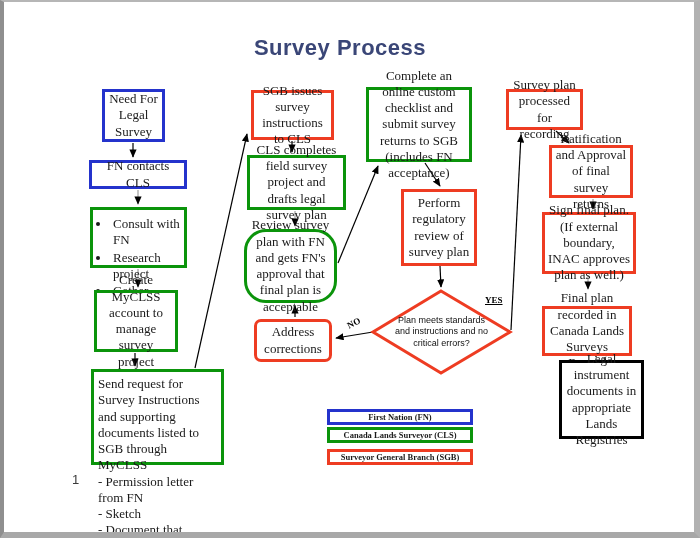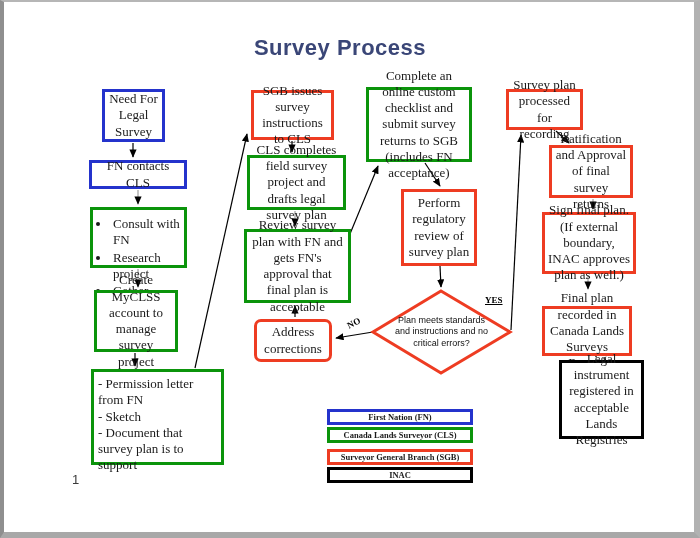--- a/index.html
+++ b/index.html
@@ -21,21 +21,21 @@
   .n-need{left:98px;top:87px;width:63px;height:53px;}
   .n-contact{left:85px;top:158px;width:98px;height:29px;}
   .n-consult{left:86px;top:205px;width:97px;height:61px;display:block;padding:6px 2px 2px 2px;}
   .n-consult ul{margin:0;padding:0 0 0 16px;list-style:disc outside;text-align:left;}
   .n-consult li{margin:0 0 1px 0;padding-left:2px;}
   .n-create{left:90px;top:288px;width:84px;height:62px;}
   .n-send{left:87px;top:367px;width:133px;height:96px;display:block;text-align:left;padding:4px 4px;}
   .n-send .sub{margin:0;}
   .n-sgb{left:247px;top:88px;width:83px;height:50px;}
   .n-clsc{left:243px;top:153px;width:99px;height:55px;}
-  .n-review{left:240px;top:227px;width:107px;height:74px;}
+  .n-review{left:240px;top:227px;width:93px;height:74px;border-radius:22px;}
   .n-address{left:250px;top:317px;width:78px;height:43px;}
   .n-check{left:362px;top:85px;width:106px;height:75px;justify-content:flex-end;}
   .n-perform{left:397px;top:187px;width:76px;height:77px;}
   .n-spp{left:502px;top:87px;width:77px;height:41px;}
   .n-ratif{left:545px;top:143px;width:84px;height:53px;}
   .n-sign{left:538px;top:210px;width:94px;height:62px;}
   .n-final{left:538px;top:304px;width:90px;height:50px;}
   .n-legal{left:555px;top:358px;width:85px;height:79px;border-width:3.5px;}
   .diamond-text{position:absolute;left:387px;top:297px;width:101px;height:66px;
        display:flex;align-items:center;justify-content:center;text-align:center;
@@ -102,20 +102,21 @@
       <li>Research project</li>
       <li>Gather support documents</li>
     </ul>
   </div>
 
   <div class="box green n-create" style="border-color: rgb(11, 148, 11);">
     <span>Create  MyCLSS account to manage survey project</span>
   </div>
 
   <div class="box green n-send left-align" style="border-color: rgb(11, 148, 11);">
+    <div>Send request for Survey Instructions and supporting documents listed to SGB through MyCLSS</div>
     <div class="sub">- Permission letter from FN</div>
     <div class="sub">- Sketch</div>
     <div class="sub">- Document that survey plan is to support</div>
   </div>
 
   <div class="box red n-sgb" style="border-color: rgb(238, 60, 34);">
     <span>SGB issues survey instructions to CLS</span>
   </div>
 
   <div class="box green n-clsc" style="border-color: rgb(11, 148, 11);">
@@ -152,31 +153,28 @@
 
   <div class="box red n-sign" style="border-color: rgb(238, 60, 34);">
     <span>Sign final plan. (If external boundary, INAC approves plan as well.)</span>
   </div>
 
   <div class="box red n-final" style="border-color: rgb(238, 60, 34);">
     <span>Final plan recorded in Canada Lands Surveys Record</span>
   </div>
 
   <div class="box black n-legal" style="border-color: rgb(0, 0, 0);">
-    <span>Legal instrument registered in acceptable Lands Registries</span>
+    <span>Legal instrument documents in appropriate Lands Registries</span>
   </div>
 
   <div class="legend-item lg-0" style="border-color: rgb(36, 51, 204);">
     <span>First Nation (FN)</span>
   </div>
   <div class="legend-item lg-1" style="border-color: rgb(11, 148, 11);">
     <span>Canada Lands Surveyor (CLS)</span>
   </div>
   <div class="legend-item lg-2" style="border-color: rgb(238, 60, 34);">
     <span>Surveyor General Branch (SGB)</span>
   </div>
-  <div class="legend-item lg-3" style="border-color: rgb(0, 0, 0);">
-    <span>INAC</span>
-  </div>
 
   <div class="page-num">1</div>
 
 </div>
 
 </body></html>

